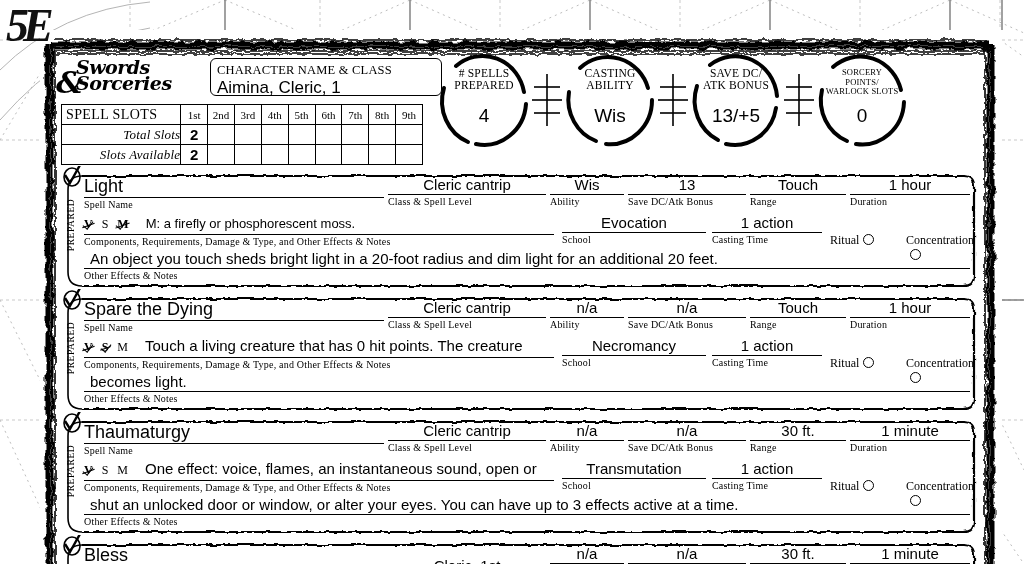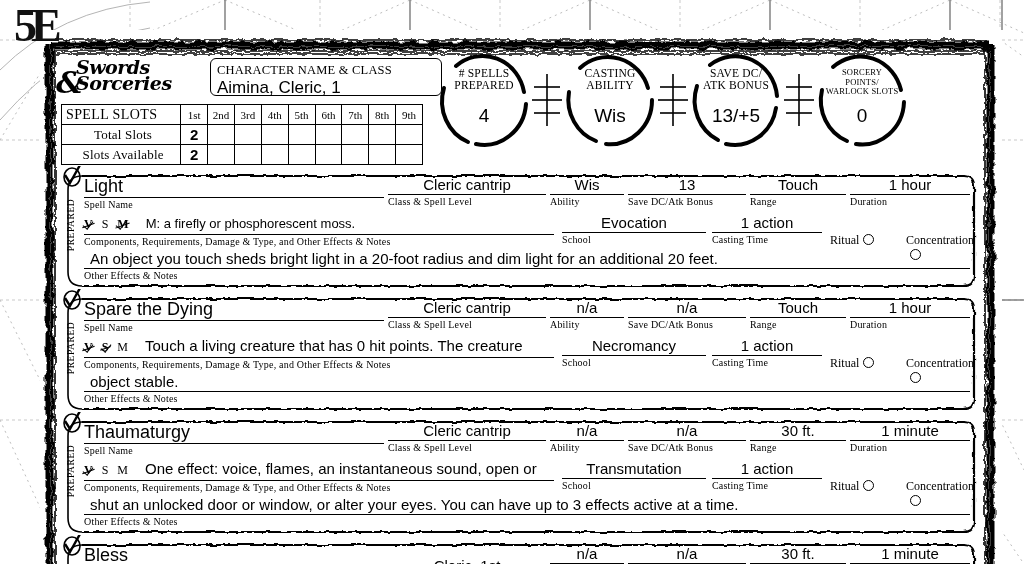--- a/index.html
+++ b/index.html
@@ -14,21 +14,21 @@
   
   #bg-grid { position: absolute; inset: 0; z-index: 0; }
 
   
   #logo-5e {
     position: absolute; left: 2px; top: 8px; z-index: 4;
     font-family: "Liberation Serif", serif;
     font-weight: bold; font-size: 46px; line-height: 0.78;
     color: #111; letter-spacing: -6px;
   }
-  #logo-5e .l5 { display: block; margin-left: 12px; }
+  #logo-5e .l5 { display: block; margin-left: 4px; font-style: italic; }
 
   
   #panel {
     position: absolute; left: 40px; top: 30px;
     width: 962px; height: 540px; z-index: 2;
     background: #ffffff;
   }
   #panel-edge { position: absolute; inset: 0; z-index: 3; pointer-events: none; }
   #panel-inner {
     position: absolute; left: 18px; top: 14px; right: 22px; bottom: 0;
@@ -69,22 +69,22 @@
   
   .slots {
     position: absolute; left: 3px; top: 60px;
     width: 362px; border-collapse: collapse;
   }
   .slots td, .slots th {
     border: 1px solid #000; font-weight: normal; text-align: center;
     height: 20px; padding: 0;
   }
   .slots .lbl {
-    text-align: center; padding-left: 4px; width: 120px;
-    font-size: 13px; letter-spacing: 0.2px;
+    text-align: right; padding-left: 4px; width: 120px;
+    font-size: 13px; letter-spacing: 0.2px; font-style: italic;
   }
   .slots .hdr-main {
     text-align: left; padding-left: 4px;
     font-size: 14px; letter-spacing: 0.4px;
   }
   .slots .lvl { width: 27px; font-size: 11px; }
   .slots .val {
     font-family: "Liberation Sans", sans-serif;
     font-size: 15px; font-weight: bold;
   }
@@ -551,21 +551,21 @@
           <span class="fv">1 action</span>
           <span class="fl">Casting Time</span>
         </div>
         <div class="circ-lbl" style="left:746px;top:57px">
           <span>Ritual</span><span class="oc"></span>
         </div>
         <div class="circ-lbl" style="left:822px;top:57px">
           <span>Concentration</span><span class="oc"></span>
         </div>
         <div class="notes-line" style="left:0;top:74px;width:886px;padding-left:6px">
-          <span class="ntxt">object stable.</span>
+          <span class="ntxt">becomes light.</span>
         </div>
         <div class="fld" style="left:0;top:93px">
           <span class="fl">Other Effects &amp; Notes</span>
         </div>
       </div>
     </div>
 
     <div class="spell">
       <svg class="sp-frame" width="920" height="118" viewBox="0 0 920 118" preserveAspectRatio="none">
         <g filter="url(#r1)" fill="none" stroke="#000" stroke-width="2.2">

